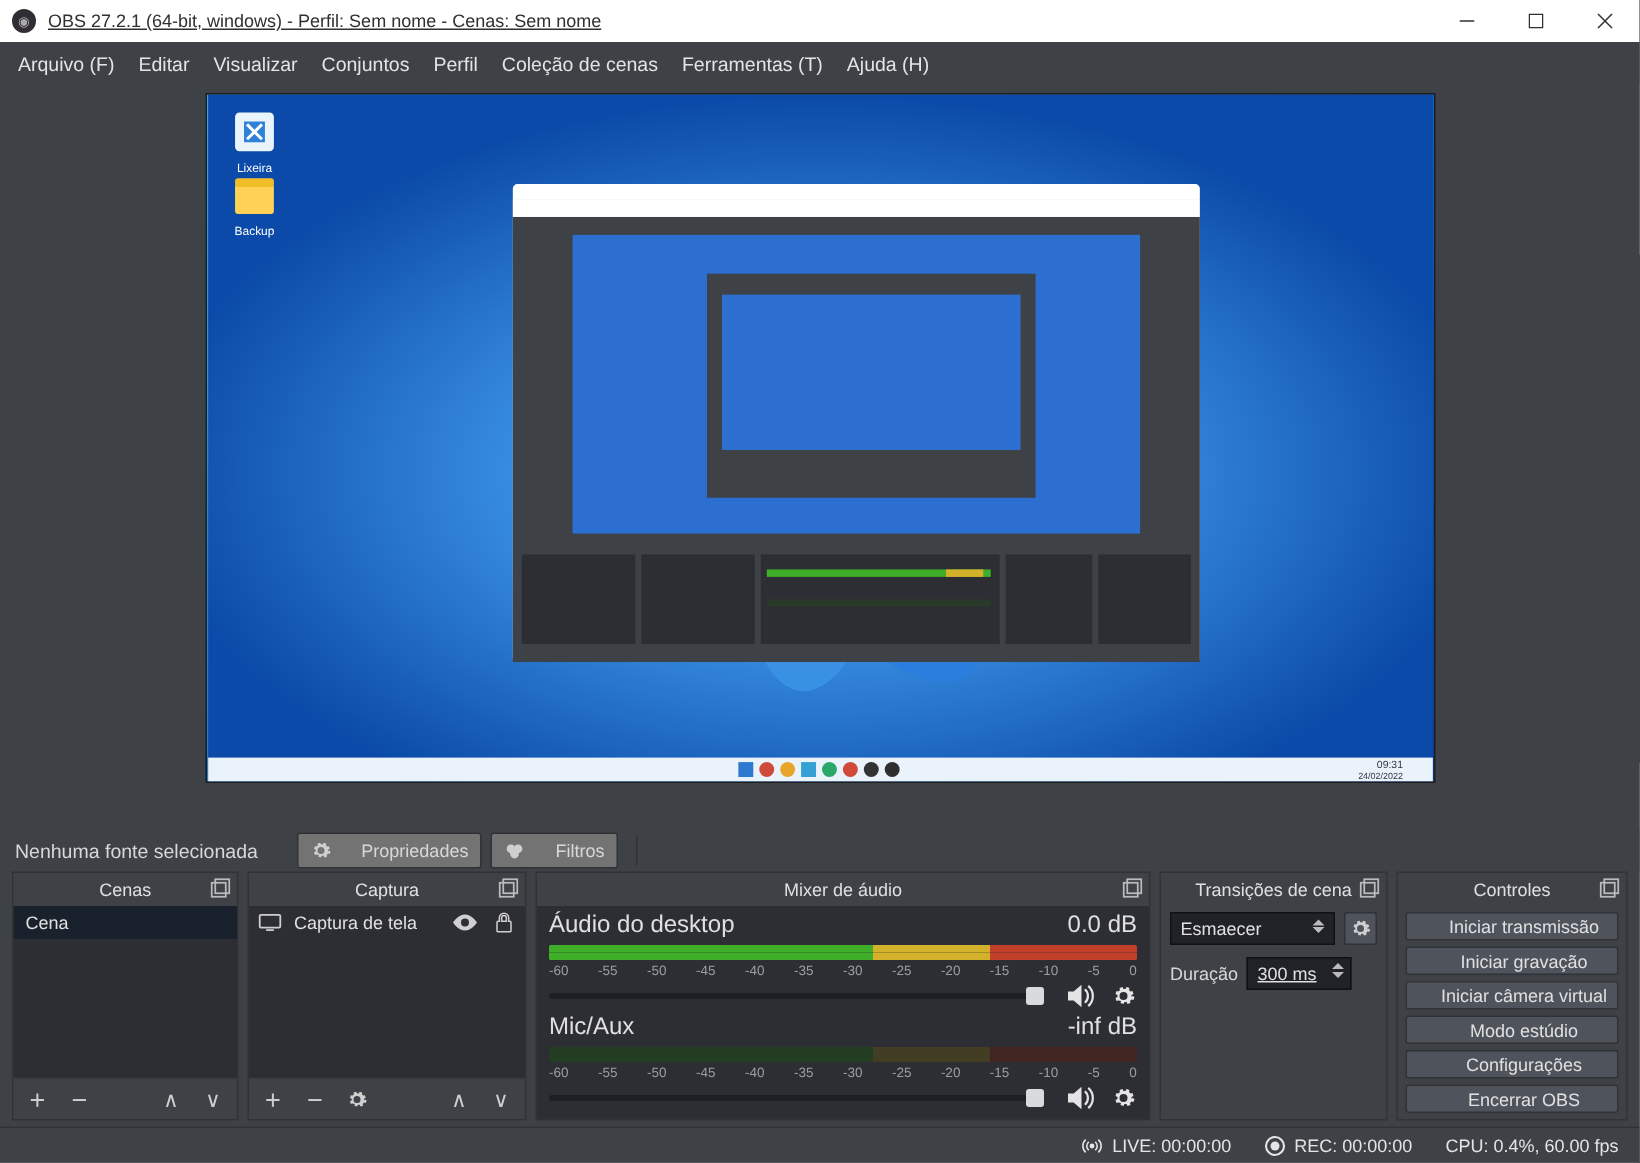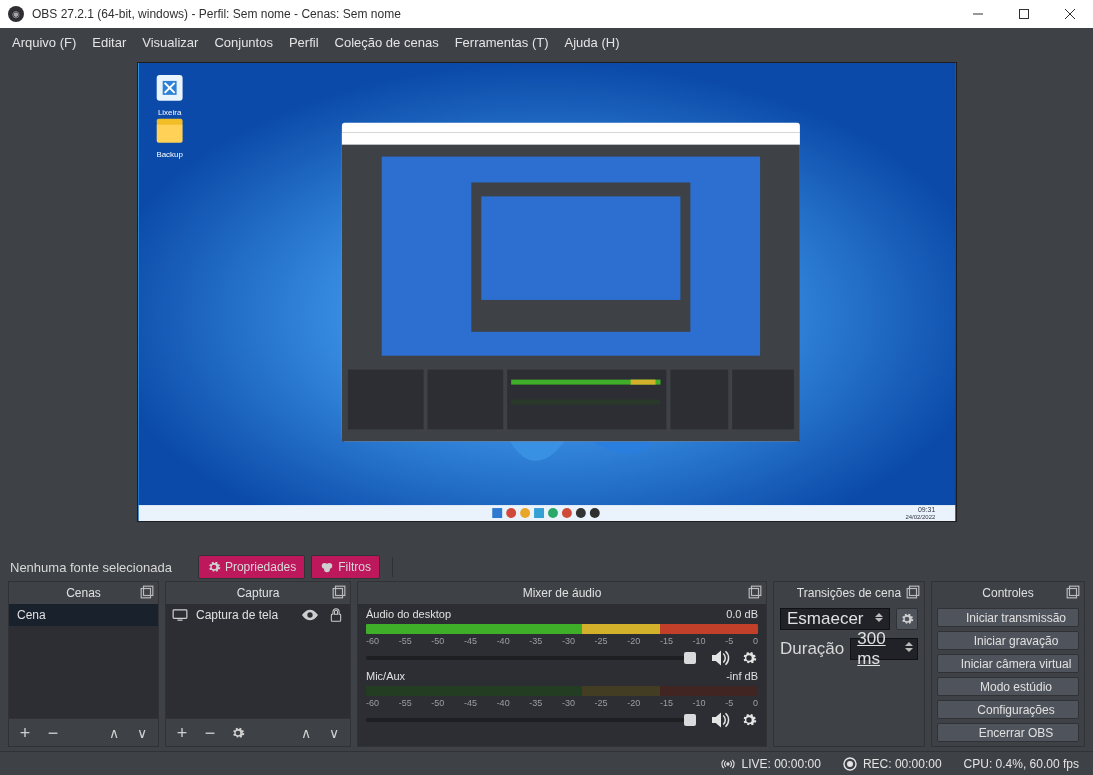--- a/index.html
+++ b/index.html
@@ -2,40 +2,40 @@
 <html><head>
 <meta charset="utf-8">
 <style>
   * { box-sizing: border-box; margin: 0; padding: 0; font-family: "Segoe UI", Arial, sans-serif; }
   html, body { width: 1093px; height: 775px; background: #3a3d42; color: #d8d8d8; font-size: 13px; overflow: hidden; }
   .window { width: 1093px; height: 775px; background: #fff; position: relative; }
 
   
   .titlebar { height: 28px; display: flex; align-items: center; background: #fff; color: #303030; font-size: 12px; padding-left: 8px; }
   .titlebar .obs-logo { width: 16px; height: 16px; border-radius: 50%; background: #302e34; margin-right: 8px; display: inline-flex; align-items: center; justify-content: center; color: #aaa; font-size: 9px; }
-  .titlebar .title { flex: 1; }
+  .titlebar .title { flex: 1; text-decoration: underline; }
   .winbtns { display: flex; height: 100%; }
   .winbtn { width: 46px; height: 28px; display: flex; align-items: center; justify-content: center; color: #303030; }
   .winbtn svg { width: 10px; height: 10px; stroke: #303030; stroke-width: 1; fill: none; }
 
   .app { background: #3e4146; width: 100%; height: calc(100% - 28px); display: flex; flex-direction: column; }
 
   
   .menubar { height: 28px; background: #3e4146; display: flex; align-items: center; padding: 0 12px; gap: 16px; color: #e4e4e4; font-size: 13px; }
   .menubar span { cursor: default; }
 
   
   .preview-wrap { flex: 1; display: flex; align-items: flex-start; justify-content: center; padding: 6px 0 0 0; }
   .preview { width: 820px; height: 460px; background: linear-gradient(135deg,#3aa2e3 0%, #0a66c2 60%, #0b3a8f 100%); border: 1px solid #1e1e1e; position: relative; }
   .preview svg { width: 100%; height: 100%; display: block; }
 
   
   .src-toolbar { height: 28px; display: flex; align-items: center; padding: 0 10px; gap: 6px; background: #3e4146; }
   .src-toolbar .status { color: #d8d8d8; flex: 0 0 auto; margin-right: 20px; }
-  .tbtn { height: 24px; background: #be185d; border: 1px solid #303236; color: #d8d8d8; padding: 0 8px; display: inline-flex; align-items: center; gap: 4px; font-size: 12px; border-radius: 2px; }
+  .tbtn { height: 24px; background: #737373; border: 1px solid #303236; color: #d8d8d8; padding: 0 8px; display: inline-flex; align-items: center; gap: 20px; font-size: 12px; border-radius: 2px; }
   .tbtn svg { width: 14px; height: 14px; fill: #cfcfcf; }
   .sep { width: 1px; height: 20px; background: #2f3136; margin-left: 6px; }
 
   
   .docks { height: 170px; display: flex; gap: 6px; padding: 0 8px 4px 8px; }
   .dock { background: #3e4146; border: 1px solid #303236; display: flex; flex-direction: column; min-width: 0; }
   .dock-header { height: 22px; background: #3e4146; display: flex; align-items: center; justify-content: center; color: #e0e0e0; font-size: 12px; position: relative; }
   .dock-header .pop { position: absolute; right: 4px; top: 3px; width: 14px; height: 14px; color: #c0c0c0; }
   .dock-body { flex: 1; background: #2c2e33; position: relative; overflow: hidden; }
   .dock-footer { height: 28px; background: #3e4146; display: flex; align-items: center; padding: 0 6px; gap: 8px; color: #cfcfcf; border-top: 1px solid #303236; }
@@ -49,36 +49,36 @@
 
   
   .list-item { height: 22px; display: flex; align-items: center; padding: 0 8px; background: #19212c; color: #e0e0e0; font-size: 12px; }
   .src-item  { height: 22px; display: flex; align-items: center; padding: 0 6px; gap: 8px; color: #e0e0e0; font-size: 12px; }
   .src-item svg.mon { width: 16px; height: 12px; fill: none; stroke: #cfcfcf; stroke-width: 1.4; }
   .src-right { margin-left: auto; display: flex; gap: 10px; align-items: center; }
   .src-right svg { width: 16px; height: 14px; fill: #cfcfcf; }
 
   
   .mixer-ch { padding: 4px 8px 0 8px; }
-  .mixer-ch .label-row { display: flex; justify-content: space-between; font-size: 11px; color: #e0e0e0; }
+  .mixer-ch .label-row { display: flex; justify-content: space-between; font-size: 16px; color: #e0e0e0; }
   .meter { height: 10px; margin-top: 4px; background: #1c1e22; position: relative; border-radius: 1px; overflow: hidden; }
   .meter .bar { position: absolute; left: 0; top: 0; height: 50%; }
   .meter .bar2{ top: 50%; }
   .meter .g  { background: #3fae29; left: 0; width: 55%; }
   .meter .y  { background: #d3b12a; left: 55%; width: 20%; }
   .meter .r  { background: #c24029; left: 75%; width: 25%; }
   .meter.empty .g,.meter.empty .y,.meter.empty .r{ opacity: .22; }
   .ticks { display: flex; justify-content: space-between; font-size: 9px; color: #9a9fa6; margin-top: 2px; }
   .mixer-icons { display: flex; justify-content: flex-end; gap: 10px; align-items: center; margin-top: 4px; }
   .mixer-icons svg { width: 18px; height: 16px; fill: #e4e4e4; }
   .mixer-icons .slider-track { flex: 1; height: 4px; background: #1d1f23; margin-right: 6px; border-radius: 2px; position: relative; }
   .mixer-icons .slider-track .knob { position: absolute; width: 12px; height: 12px; background: #d9dadc; border-radius: 2px; top: -4px; }
 
   
-  .trans-row { display: flex; align-items: center; gap: 6px; padding: 4px 6px; font-size: 17px; }
+  .trans-row { display: flex; align-items: center; gap: 6px; padding: 4px 6px; font-size: 12px; }
   .combo { flex: 1; height: 22px; background: #202227; border: 1px solid #101114; display: flex; align-items: center; padding: 0 6px; color: #e0e0e0; position: relative; }
   .combo .arr { position: absolute; right: 4px; top: 4px; width: 10px; display: flex; flex-direction: column; gap: 1px; }
   .combo .arr span { display:block; width:0;height:0;border-left:4px solid transparent;border-right:4px solid transparent; }
   .combo .arr .up{ border-bottom:4px solid #bbb;} .combo .arr .dn{ border-top:4px solid #bbb;}
   .gearbtn { width: 22px; height: 22px; background: #4f545c; display: flex; align-items: center; justify-content: center; border: 1px solid #303236; border-radius: 2px; }
   .gearbtn svg { width: 14px; height: 14px; fill: #cfcfcf; }
   .spin { width: 70px; height: 22px; background: #202227; border: 1px solid #101114; color: #e0e0e0; display: flex; align-items: center; padding: 0 6px; position: relative; text-decoration: underline; }
   .spin .arr { position: absolute; right: 4px; top: 3px; }
 
   

